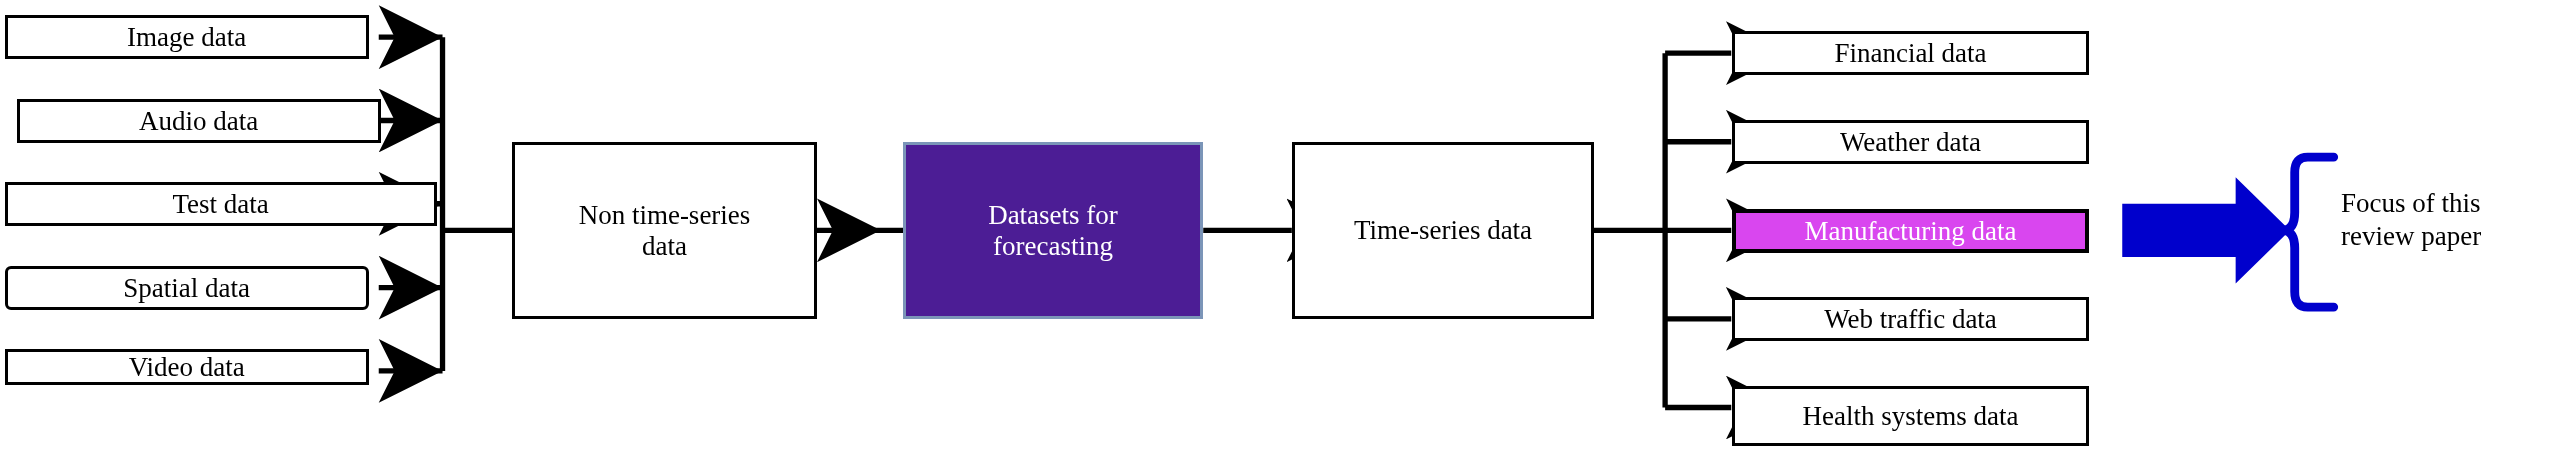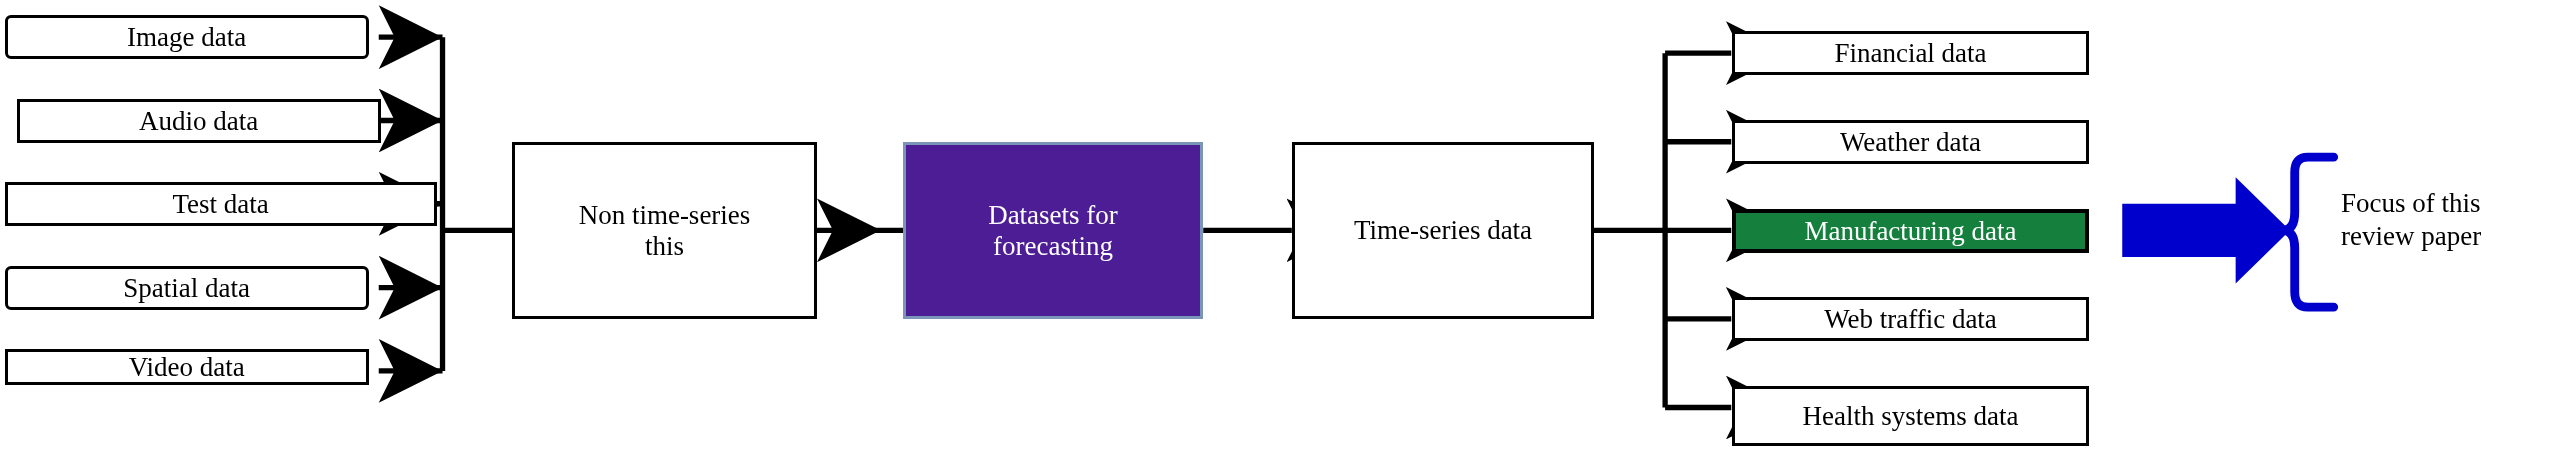--- a/index.html
+++ b/index.html
@@ -20,21 +20,21 @@
     font-size:27px;
     line-height:1.12;
     font-family:"Liberation Serif","DejaVu Serif",serif;
   }
   .node.blue-center{
     background:#4c1d95;
     border:3.5px solid #7B95B8;
     color:#ffffff;
   }
   .node.blue-black{
-    background:#15803d;
+    background:#d946ef;
     border:4.1px solid #000000;
     color:#ffffff;
   }
   .focus-text{
     position:absolute;
     color:#000000;
     font-size:27px;
     line-height:1.22;
     font-family:"Liberation Serif","DejaVu Serif",serif;
     text-align:left;
@@ -81,39 +81,39 @@
       <line x1="2818" y1="390" x2="2930" y2="390" marker-end="url(#arrR)"></line>
       <line x1="2818" y1="540" x2="2930" y2="540" marker-end="url(#arrR)"></line>
       <line x1="2818" y1="690" x2="2930" y2="690" marker-end="url(#arrR)"></line>
     </g>
 
     <polygon points="3592,345 3784,345 3784,300 3876,390 3784,480 3784,435 3592,435" fill="#0000CC"></polygon>
 
     <path d="M3950,266 L3906,266 Q3884,266 3884,292 L3884,360 Q3884,388 3866,390 Q3884,392 3884,420 L3884,494 Q3884,520 3906,520 L3950,520" stroke="#0000CC" stroke-width="15" fill="none" stroke-linecap="round" stroke-linejoin="round"></path>
   </svg>
 
-  <div class="node" style="left:4.7px;  top:15.4px;  width:364px; height:44px;border-radius:6px;">
+  <div class="node" style="left:4.7px;  top:15.4px;  width:364px; height:44px;">
     <span>Image data</span>
   </div>
   <div class="node" style="left:4.7px;  top:99px; width:364px; height:44px;margin-left:12px;">
     <span>Audio data</span>
   </div>
   <div class="node" style="left:4.7px;  top:182px; width:432px; height:44px;">
     <span>Test data</span>
   </div>
   <div class="node" style="left:4.7px;  top:266px; width:364px; height:44px;border-radius:6px;">
     <span>Spatial data</span>
   </div>
   <div class="node" style="left:4.7px;  top:349px; width:364px; height:36px;">
     <span>Video data</span>
   </div>
 
   <div class="node" style="left:512px; top:142px; width:305px; height:177px; flex-direction:column;">
     <span>Non time-series</span>
-    <span>this</span>
+    <span>data</span>
   </div>
 
   <div class="node blue-center" style="left:903px; top:142px; width:300px; height:177px; flex-direction:column;">
     <span>Datasets for</span>
     <span>forecasting</span>
   </div>
 
   <div class="node" style="left:1292px; top:142px; width:302px; height:177px;">
     <span>Time-series data</span>
   </div>

